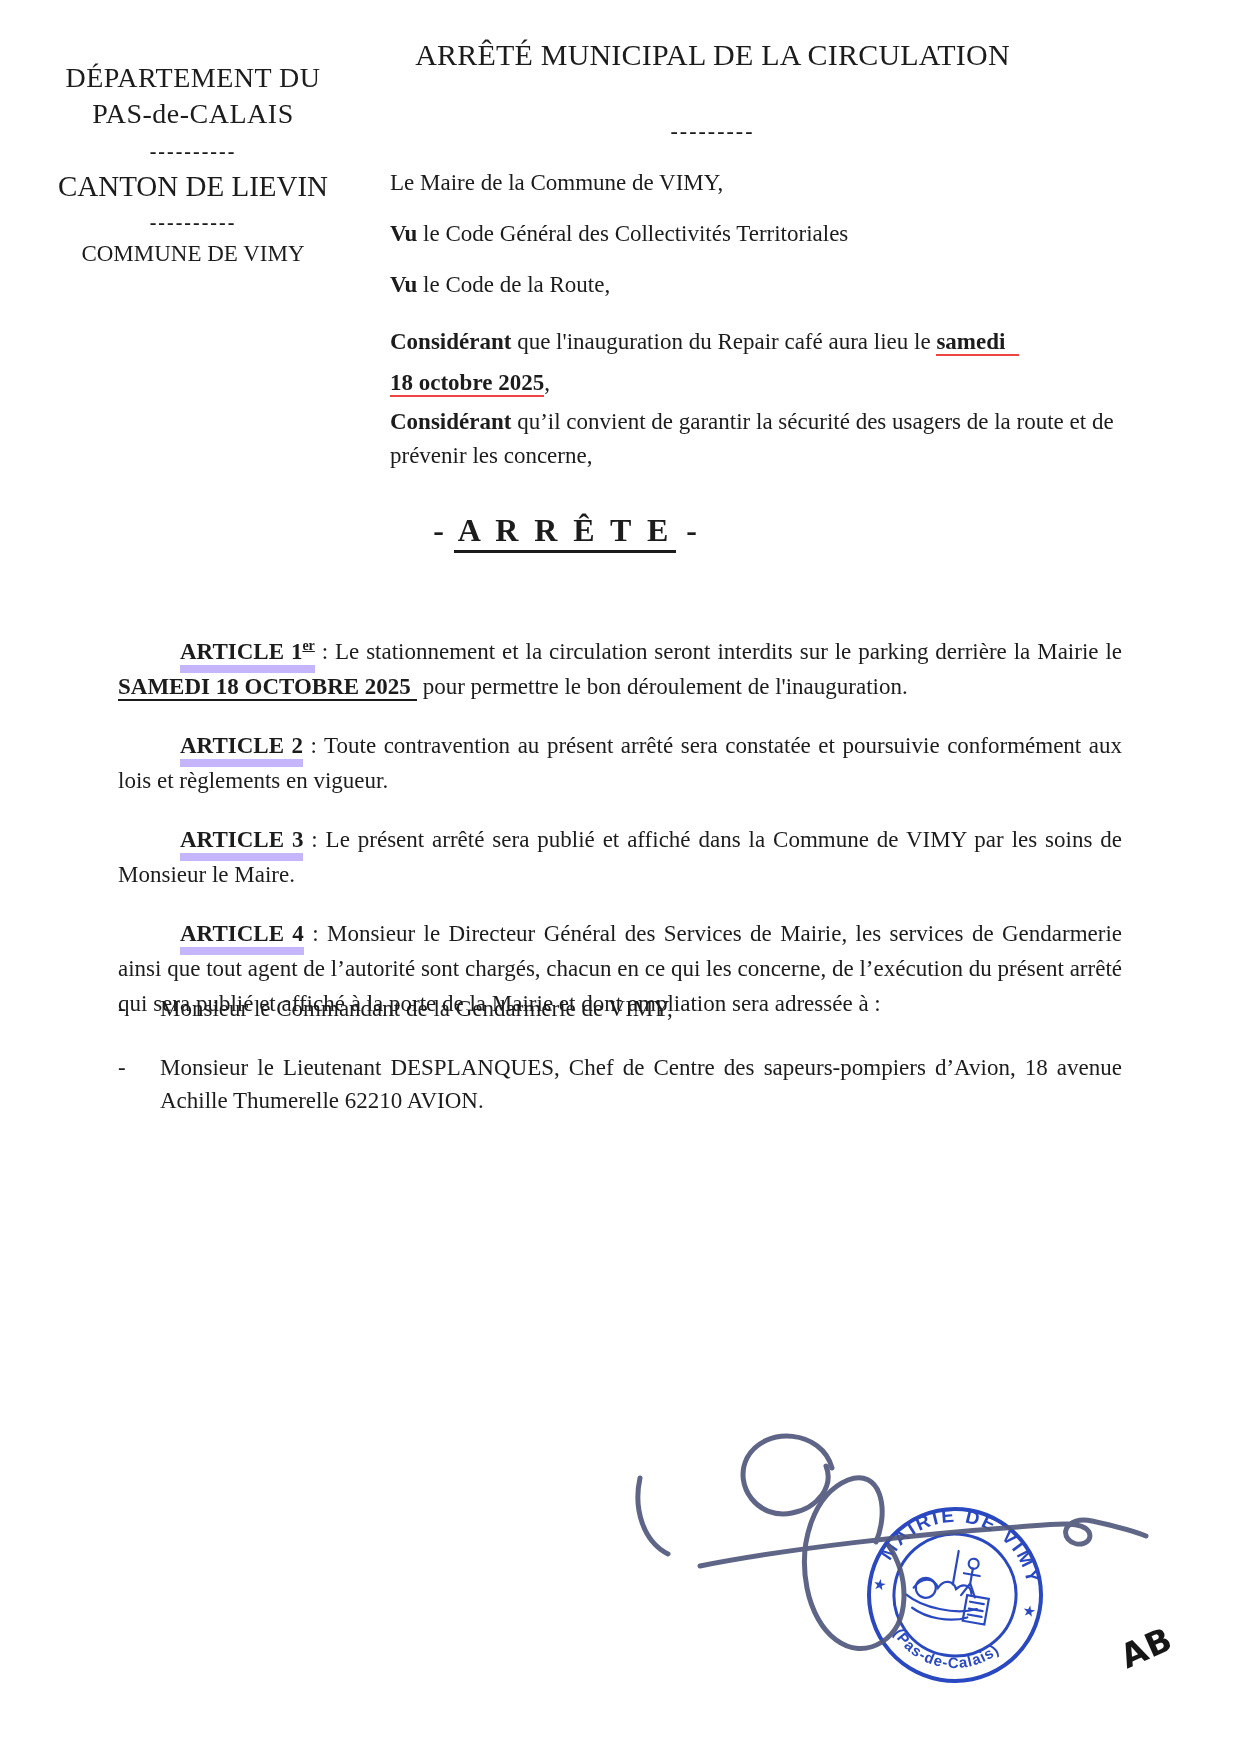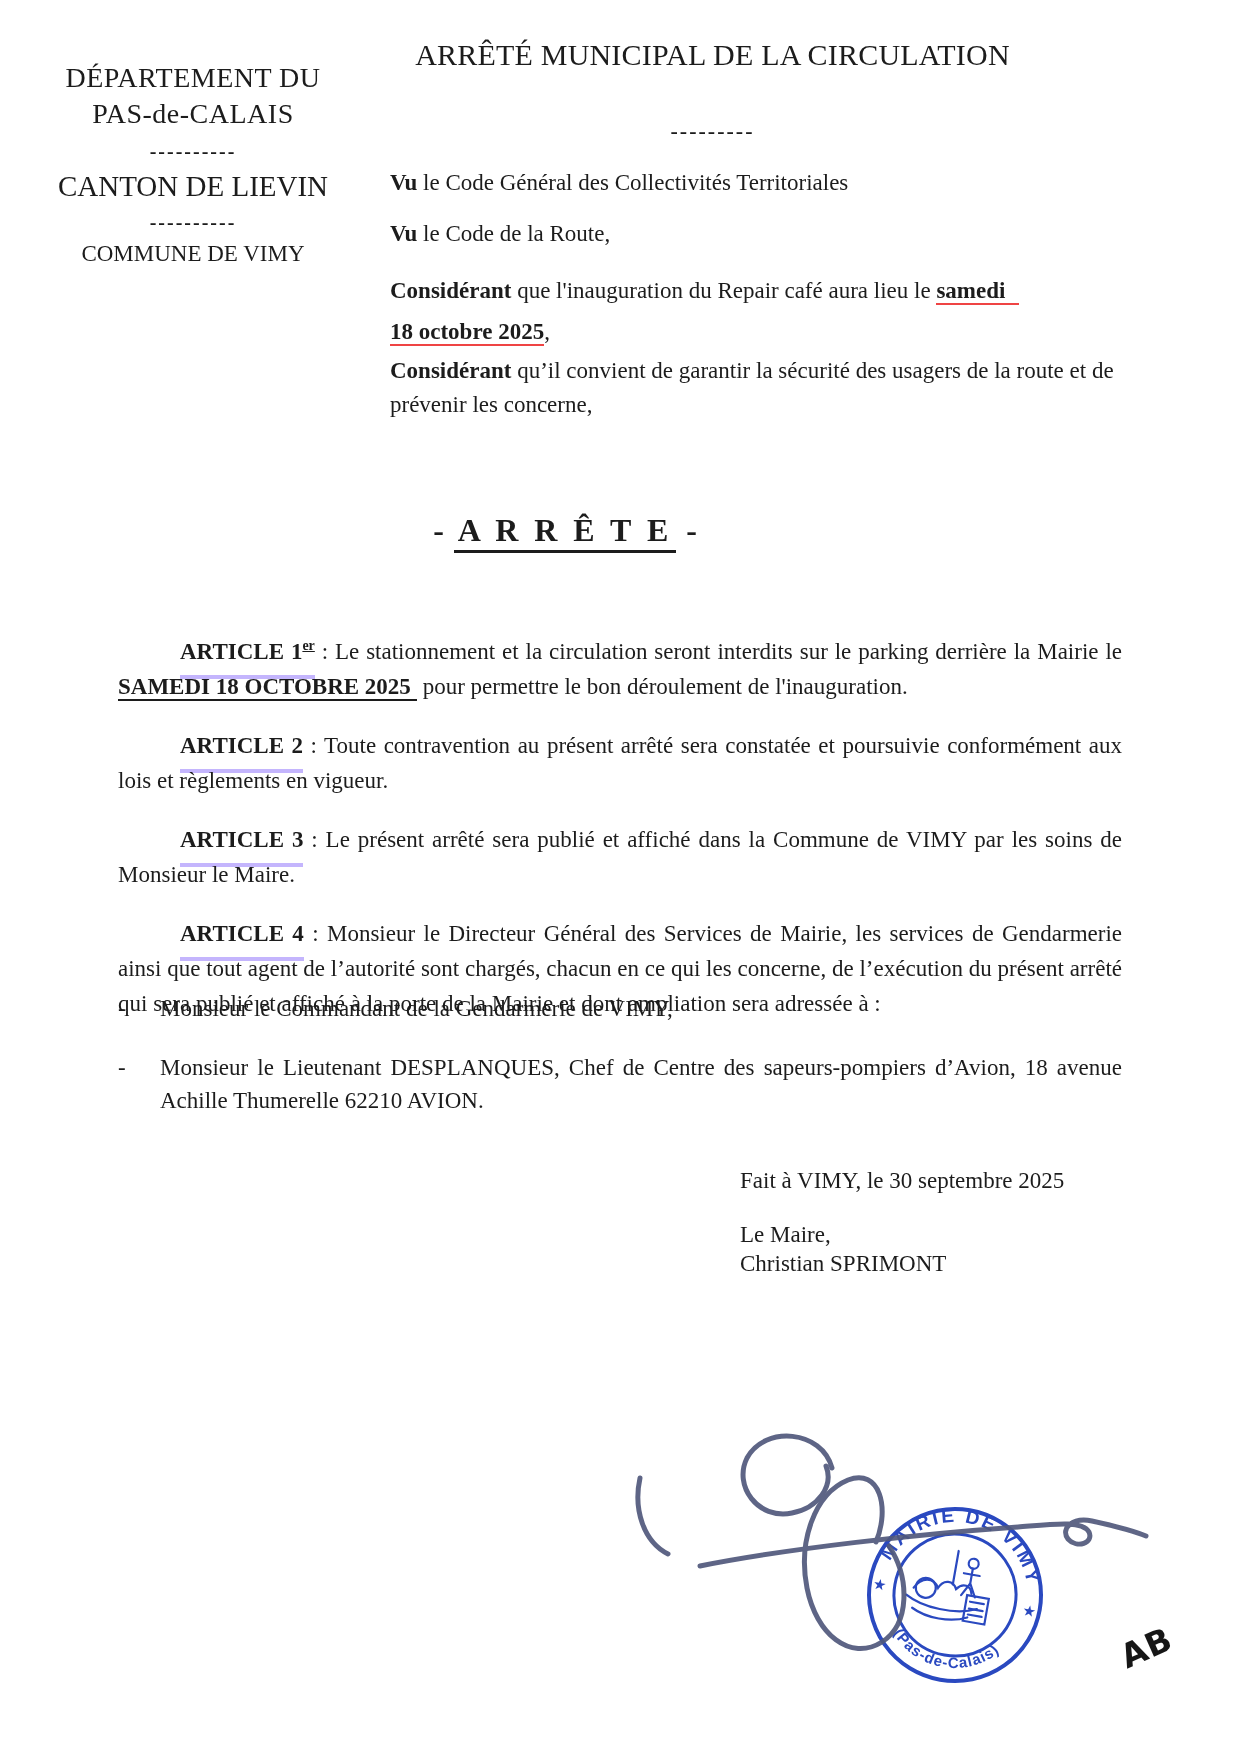--- a/index.html
+++ b/index.html
@@ -31,21 +31,21 @@
   .pad-after{padding-right:14px;}
 
   
   .arrete-heading{position:absolute;left:0;top:512px;width:1130px;text-align:center;
     font-size:32px;font-weight:bold;}
   .arrete-heading .word{letter-spacing:4px;border-bottom:3px solid #1c1c1c;padding:0 4px 2px;margin:0 10px;}
 
   
   .articles{position:absolute;left:118px;top:628px;width:1004px;font-size:23px;}
   .articles p{line-height:35px;margin-bottom:24px;text-align:justify;text-indent:62px;}
-  .art-label{font-weight:bold;border-bottom:4px solid #c4b5fd;padding-bottom:11px;}
+  .art-label{font-weight:bold;border-bottom:8px solid #c4b5fd;padding-bottom:1px;}
   .art-label sup{font-size:14px;text-decoration:underline;}
   .u-emph{font-weight:bold;border-bottom:2px solid #1c1c1c;padding-right:6px;}
 
   
   .recipients{position:absolute;left:118px;top:992px;width:1004px;font-size:23px;}
   .recipient{display:flex;margin-bottom:26px;}
   .recipient .bullet{width:42px;flex:0 0 42px;line-height:33px;}
   .recipient .rtext{flex:1;line-height:33px;text-align:justify;}
 
   
@@ -71,20 +71,21 @@
     <div class="divider">----------</div>
     <div class="commune">COMMUNE DE VIMY</div>
   </div>
 
   <div class="title-block">
     <h1>ARRÊTÉ MUNICIPAL DE LA CIRCULATION</h1>
     <div class="divider">---------</div>
   </div>
 
   <div class="intro">
+    <p>Le Maire de la Commune de VIMY,</p>
     <p><b>Vu</b><span> le Code Général des Collectivités Territoriales</span></p>
     <p><b>Vu</b><span> le Code de la Route,</span></p>
     <p class="considerant-1"><b>Considérant</b><span> que l'inauguration du Repair café aura lieu le </span><span class="u-date pad-after">samedi</span><br><span class="u-date">18 octobre 2025</span><span>,</span></p>
     <p class="considerant-2"><b>Considérant</b><span> qu’il convient de garantir la sécurité des usagers de la route et de prévenir les concerne,</span></p>
   </div>
 
   <div class="arrete-heading"><span>-</span><span class="word">A R R Ê T E</span><span>-</span></div>
 
   <div class="articles">
     <p><span class="art-label"><span>ARTICLE 1</span><sup>er</sup></span><span> : </span><span>Le stationnement et la circulation seront interdits sur le parking derrière la Mairie le </span><span class="u-emph">SAMEDI 18 OCTOBRE 2025</span><span> pour permettre le bon déroulement de l'inauguration.</span></p>
@@ -97,25 +98,20 @@
     <div class="recipient">
       <div class="bullet">-</div>
       <div class="rtext">Monsieur le Commandant de la Gendarmerie de VIMY,</div>
     </div>
     <div class="recipient">
       <div class="bullet">-</div>
       <div class="rtext">Monsieur le Lieutenant DESPLANQUES, Chef de Centre des sapeurs-pompiers d’Avion, 18 avenue Achille Thumerelle 62210 AVION.</div>
     </div>
   </div>
 
-  <div class="closing">
-    <p class="place-date">Fait à VIMY, le 30 septembre 2025</p>
-    <p class="signer">Le Maire,</p>
-    <p class="signer">Christian SPRIMONT</p>
-  </div>
 
   <div class="stamp-wrap">
     <svg width="206" height="206" viewBox="0 0 206 206">
       <g transform="translate(3,3)">
         <circle cx="100" cy="100" r="86" fill="none" stroke="#2a49c0" stroke-width="4"></circle>
         <circle cx="100" cy="100" r="61" fill="none" stroke="#2a49c0" stroke-width="3"></circle>
         <defs>
           <path id="arcTop" d="M 27,100 A 73,73 0 1 1 173,100" fill="none"></path>
           <path id="arcBottom" d="M 30,114 A 71,71 0 0 0 170,114" fill="none"></path>
         </defs>

